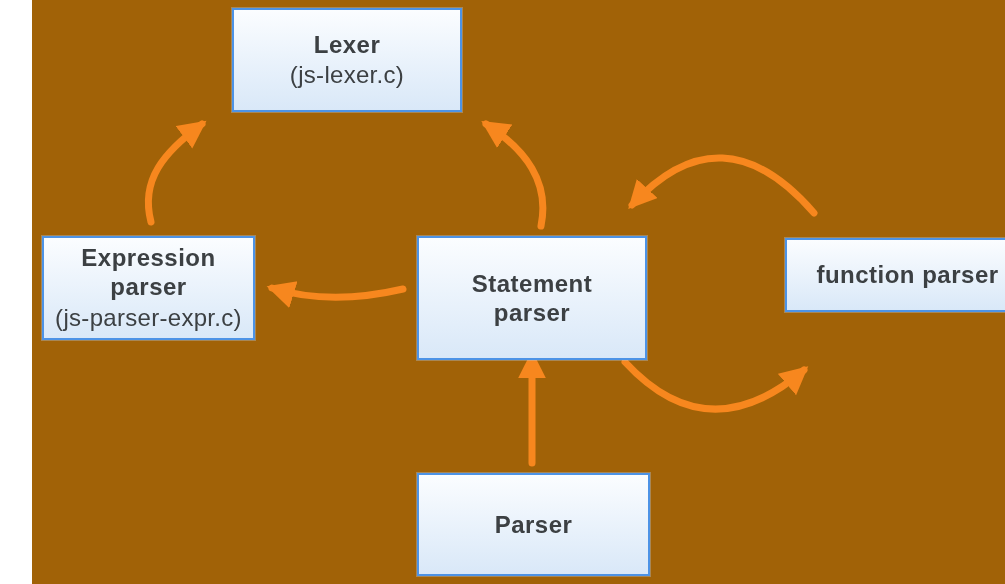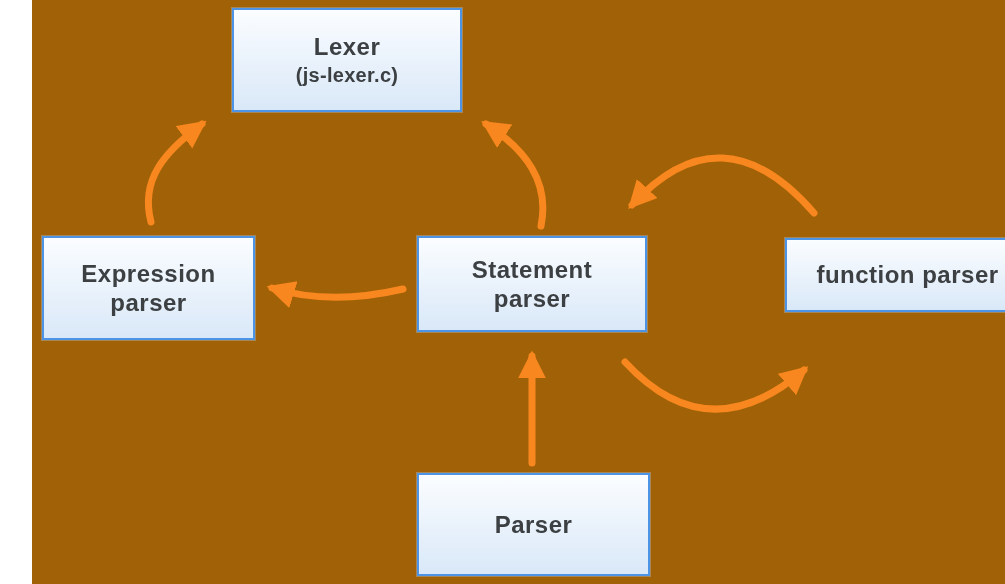--- a/index.html
+++ b/index.html
@@ -46,29 +46,29 @@
     box-shadow: 0 0 0 1px rgba(180,205,235,0.35);
   }
   .node .title {
     font-size: 24px;
     font-weight: bold;
     line-height: 1.22;
     white-space: pre-line;
     letter-spacing: 0.5px;
   }
   .node .subtitle {
-    font-size: 20px;
-    font-weight: bold;
+    font-size: 24px;
+    font-weight: normal;
     line-height: 1.3;
     letter-spacing: 0.3px;
   }
   
   #n-lexer      { left: 200px; top: 8px;   width: 230px; height: 104px; }
   #n-expression { left: 10px;  top: 236px; width: 213px; height: 104px; }
-  #n-statement  { left: 385px; top: 236px; width: 230px; height: 96px; }
+  #n-statement  { left: 385px; top: 236px; width: 230px; height: 124px; }
   #n-function   { left: 753px; top: 238px; width: 245px; height: 74px; }
   #n-parser     { left: 385px; top: 473px; width: 233px; height: 103px; }
 </style>
 </head>
 <body>
 
 <div class="canvas">
 
   <svg class="edges" viewBox="0 0 1005 584" xmlns="http://www.w3.org/2000/svg">
     <defs>
@@ -85,20 +85,21 @@
   </svg>
 
   <div class="node" id="n-lexer">
     <div class="title">Lexer</div>
     <div class="subtitle">(js-lexer.c)</div>
   </div>
 
   <div class="node" id="n-expression">
     <div class="title">Expression
 parser</div>
+    <div class="subtitle">(js-parser-expr.c)</div>
   </div>
 
   <div class="node" id="n-statement">
     <div class="title">Statement
 parser</div>
   </div>
 
   <div class="node" id="n-function">
     <div class="title">function parser</div>
   </div>

